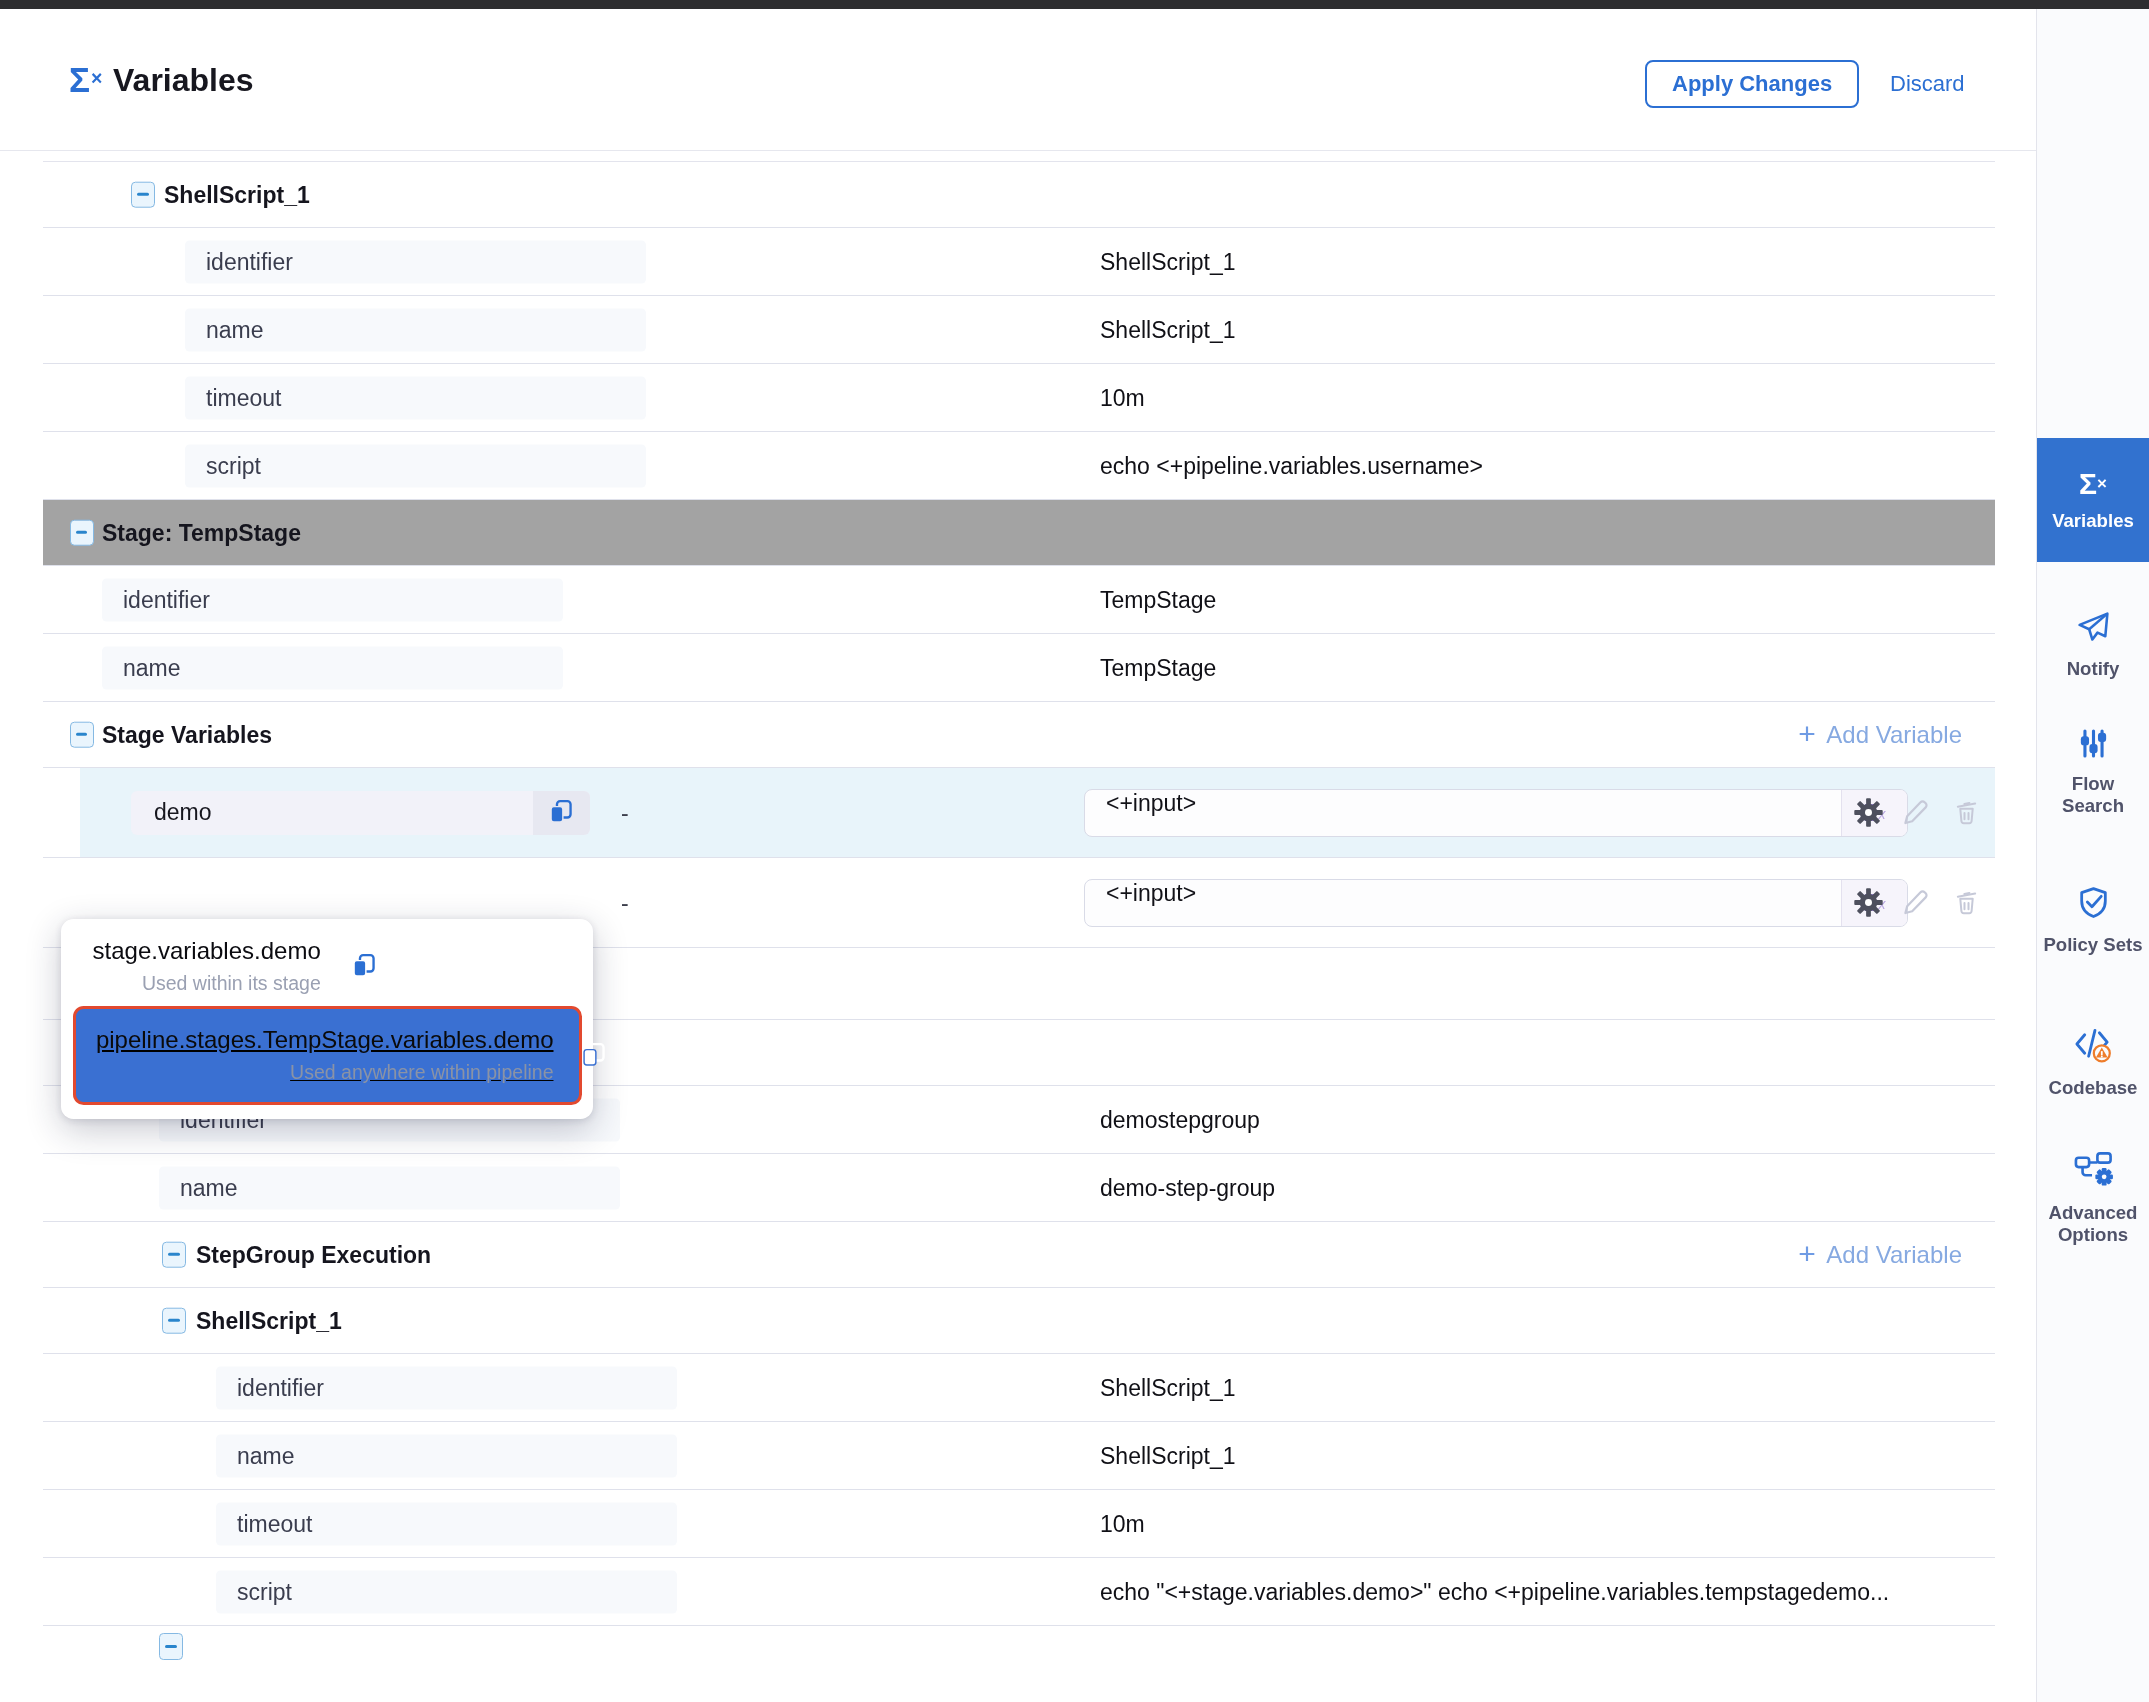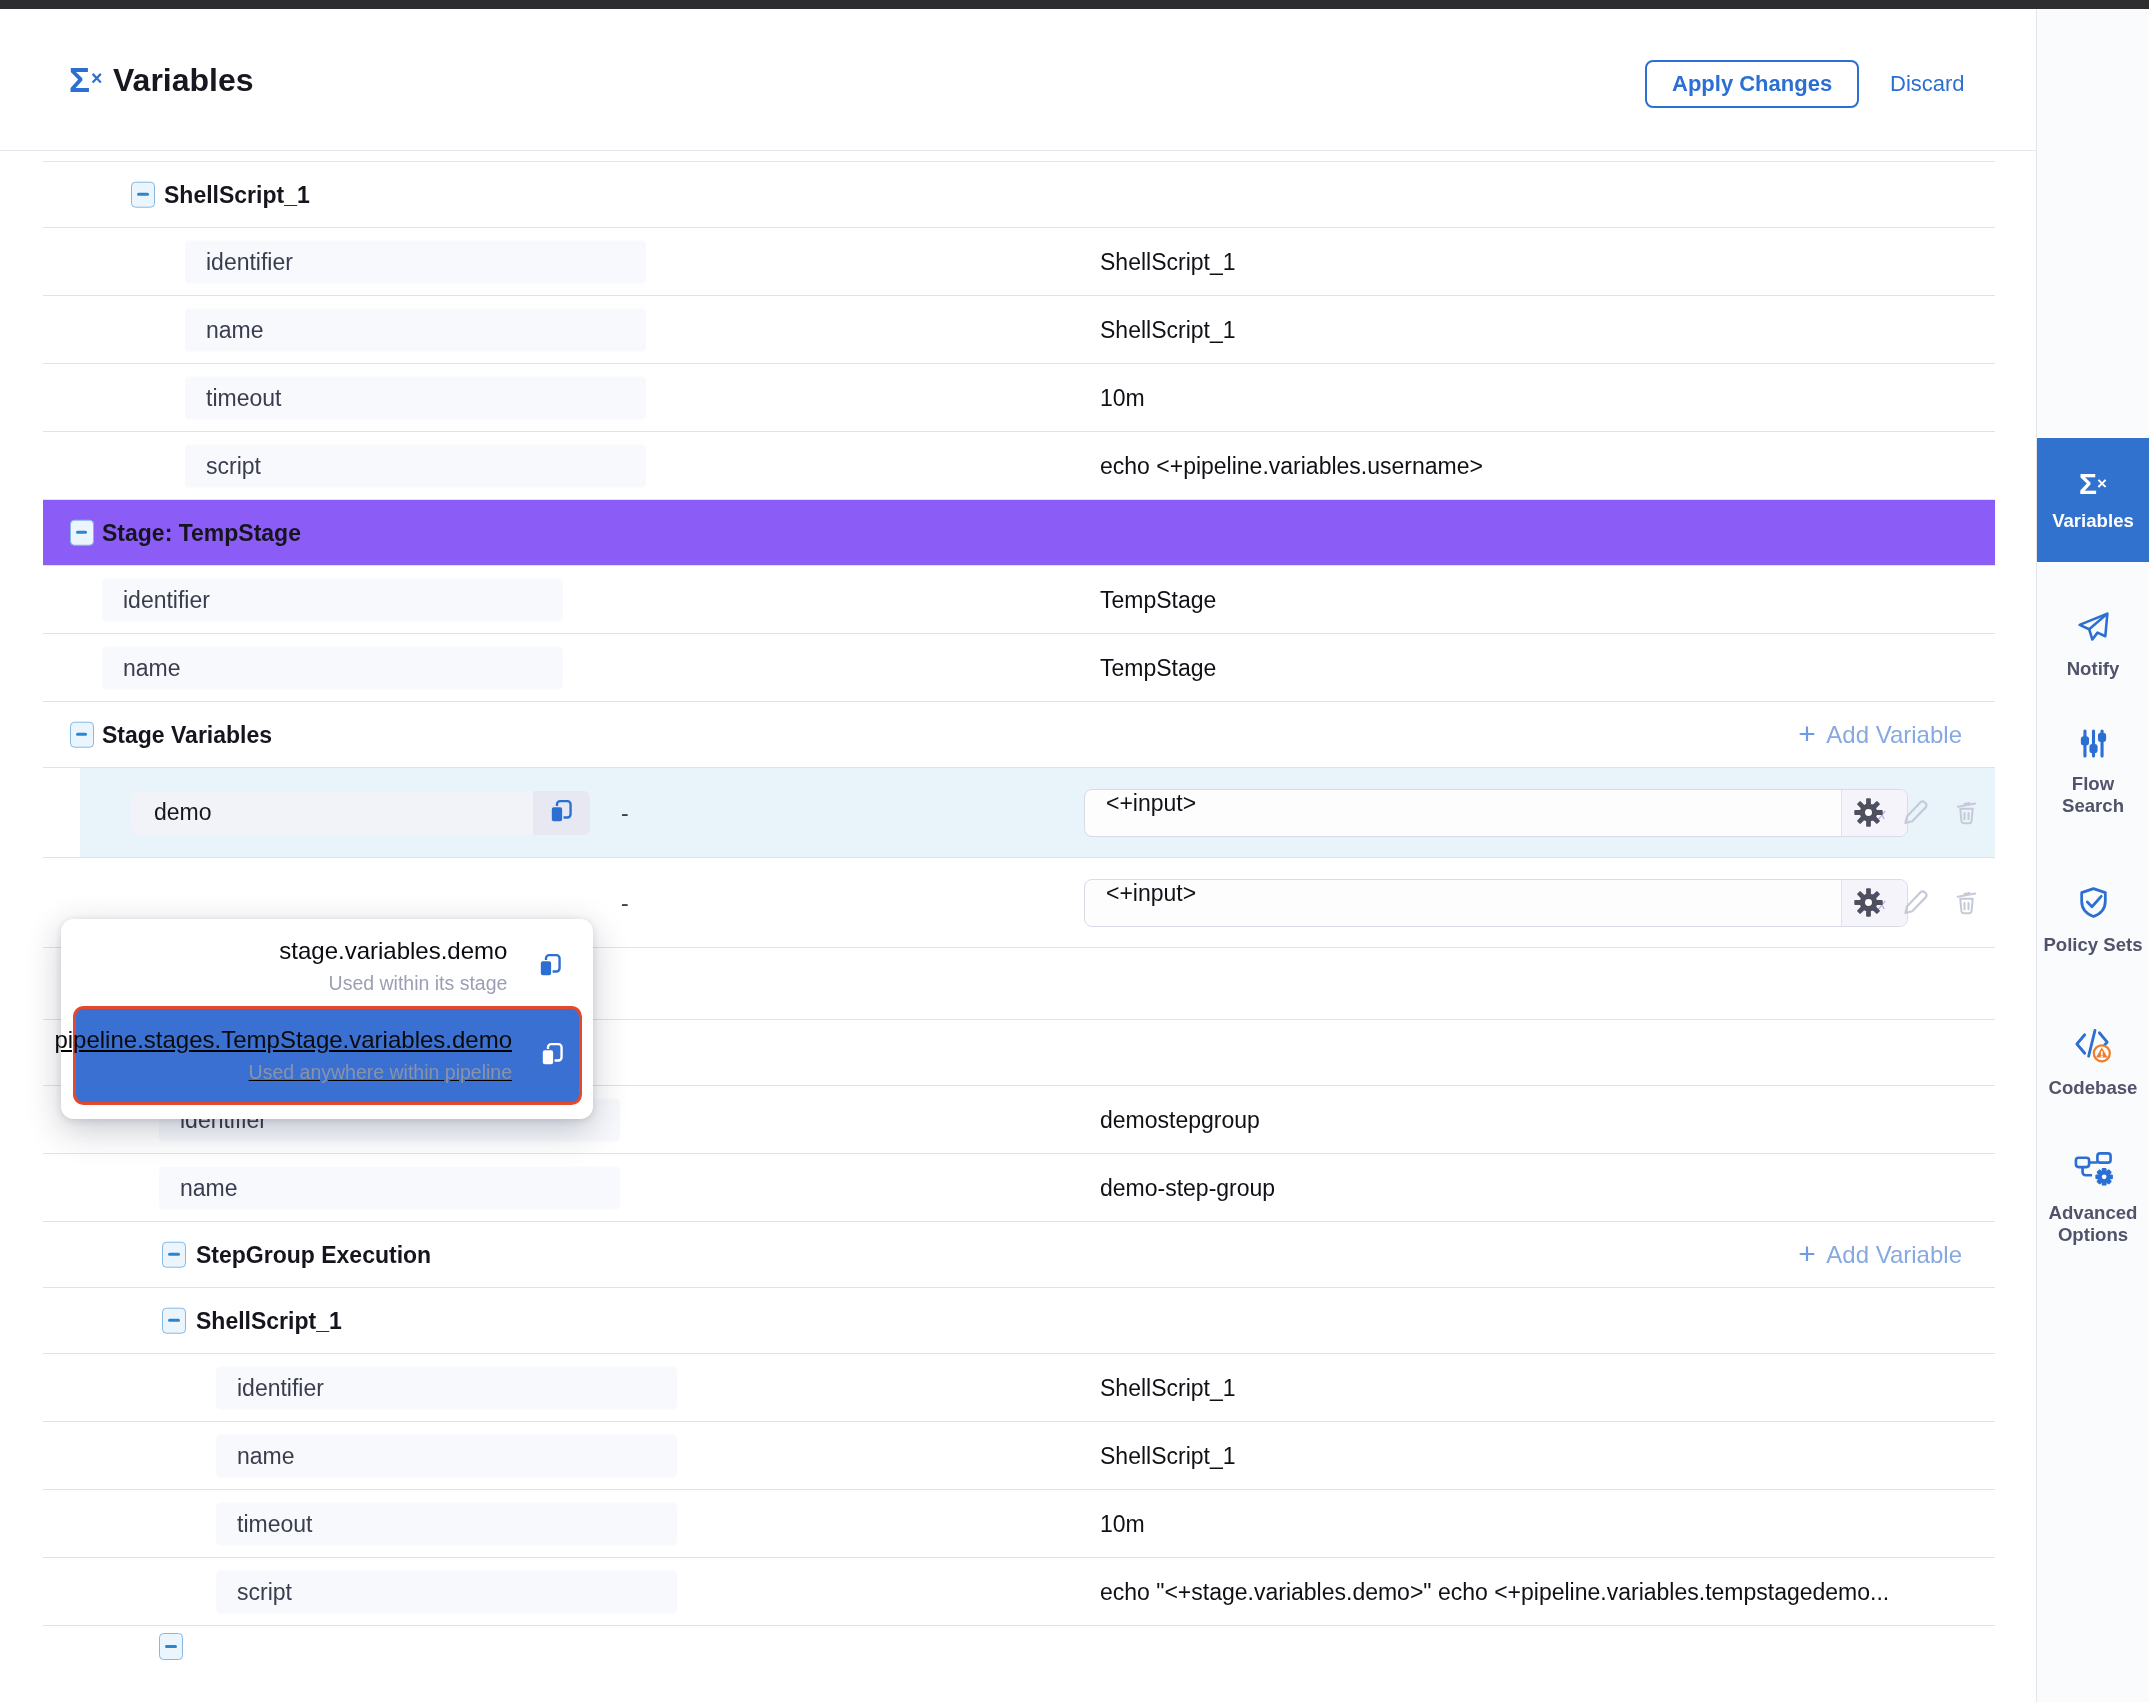--- a/index.html
+++ b/index.html
@@ -26,21 +26,21 @@
     text-decoration:none; cursor:pointer; }
 
   
   #tbl { position:absolute; left:43px; top:161px; width:1952px; border-top:1.8px solid #e3e4ed; z-index:2; }
   .row { position:relative; border-bottom:1.8px solid #dfe1eb; }
   .r-section { height:66px; }
   .r-field   { height:68px; }
   .r-variable{ height:90px; }
   .r-empty   { height:72px; }
   .r-partial { height:21px; border-bottom:none; }
-  .sec-hl { background:#8b5cf6; }
+  .sec-hl { background:#a3a3a3; }
   .var-sel { background:linear-gradient(90deg, transparent 37px, #e8f4fa 37px); }
 
   .minus { position:absolute; top:50%; transform:translateY(-50%); width:24px; height:26.6px;
     border:1.8px solid #85b9e3; border-radius:4.4px; background:#eaf5fd;
     display:flex; align-items:center; justify-content:center; cursor:pointer; }
   .minus::after { content:""; width:11.5px; height:2.7px; background:#2a85cc; border-radius:1.8px; }
   .r-partial .minus { top:7px; transform:none; }
 
   .sec-label { position:absolute; top:50%; transform:translateY(-50%); font-size:23px; font-weight:700; color:#15151e; white-space:nowrap; }
   .fld { position:absolute; top:50%; transform:translateY(-50%); width:461px; height:43px; background:#f7f9fc;
@@ -64,21 +64,21 @@
   .sigma-seg { width:66px; height:100%; background:#f6f4fb; border-left:1.8px solid #e4e1ef;
     display:flex; align-items:center; justify-content:center; color:#9c82d6; font-size:24px; cursor:pointer; }
   .sigma-seg .sx { font-size:14px; color:#b7a6e0; font-style:italic; position:relative; top:1.8px; }
   .act { position:absolute; top:50%; transform:translateY(-50%); width:34px; height:34px; display:flex;
     align-items:center; justify-content:center; cursor:pointer; }
   .act-gear { left:1808px; } .act-pencil { left:1855px; } .act-trash { left:1906px; }
 
   
   #popup { position:absolute; left:61px; top:919px; width:532px; background:#fff; border-radius:12.4px;
     box-shadow:0 10.6px 35px rgba(30,34,63,.24), 0 1.8px 7px rgba(30,34,63,.12); padding:16px 10.6px 14px 10.6px; z-index:30; }
-  .pop-item { display:flex; align-items:center; justify-content:flex-end; gap:26px; height:62px;
+  .pop-item { display:flex; align-items:center; justify-content:flex-start; gap:26px; height:62px;
     padding:0 14px 0 21px; margin-bottom:8.9px; cursor:pointer; }
   .pop-text { display:flex; flex-direction:column; align-items:flex-end; gap:7px; }
   .pop-path { font-size:24px; color:#0b0b10; white-space:nowrap; }
   .pop-scope { font-size:19.5px; color:#9aa0b2; white-space:nowrap; }
   .pop-item.selected { background:#3a70d2; border:3.5px solid #e2492f; border-radius:10.6px; height:99px;
     margin:0 0 0 1.8px; padding:0 12.4px 0 19.5px; }
   .pop-item.selected .pop-text { flex:1; align-items:flex-end;text-decoration:underline; }
   .pop-item.selected .pop-path { align-self:flex-start; color:#0a0a0a; }
   .pop-item.selected .pop-scope { color:#8a93a6; }
 

